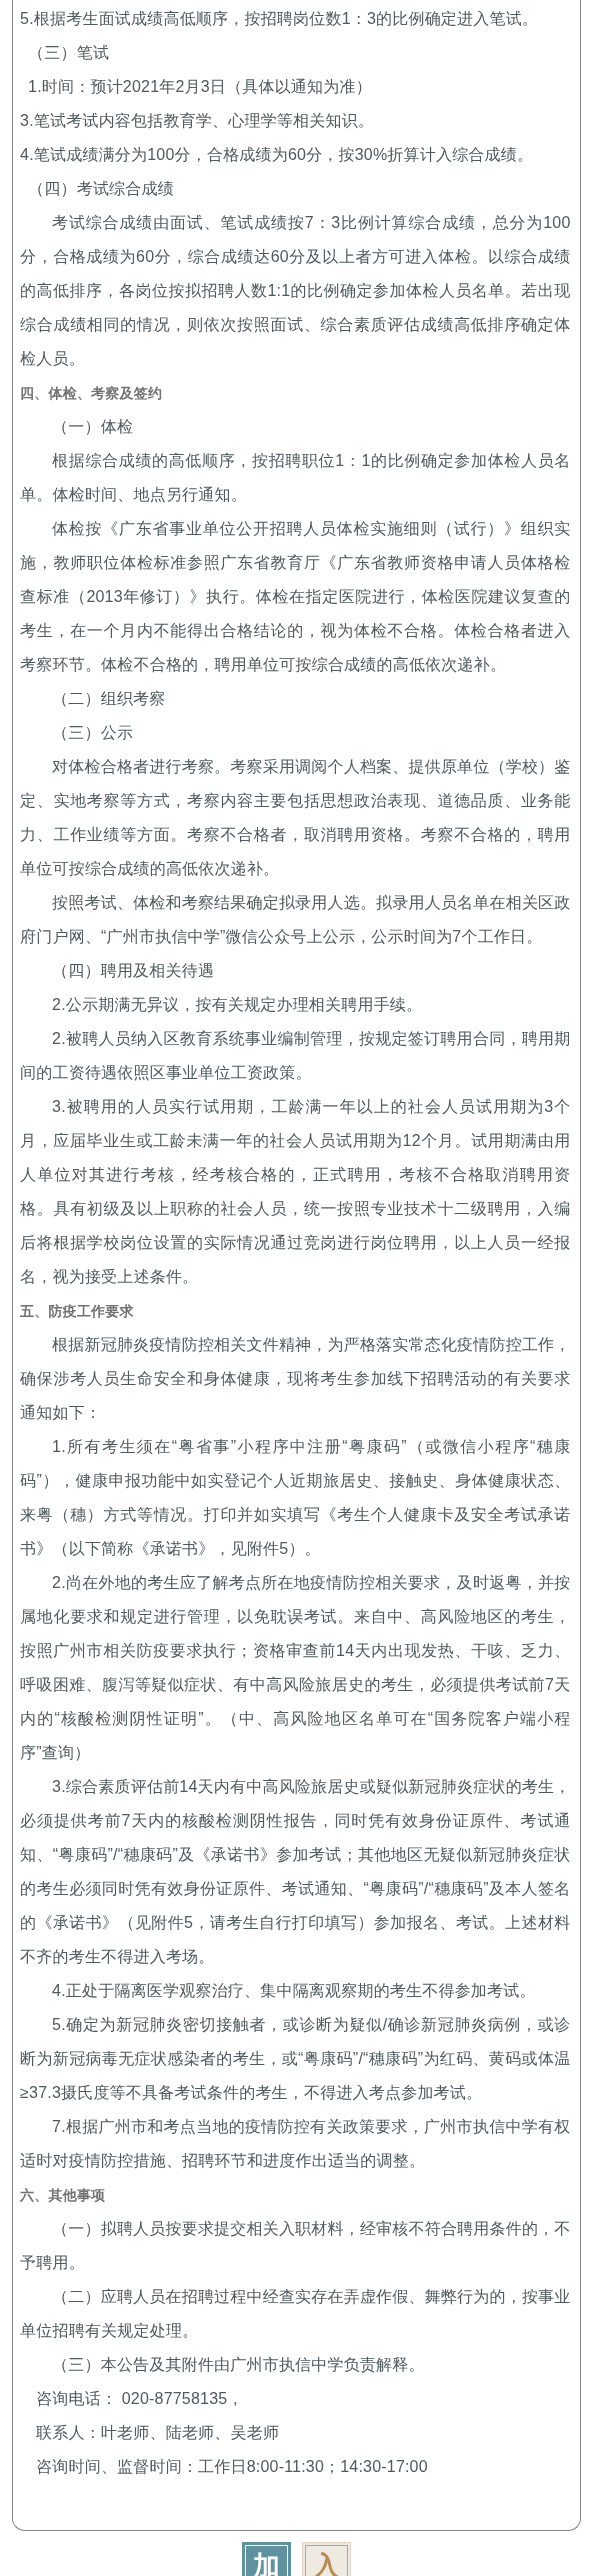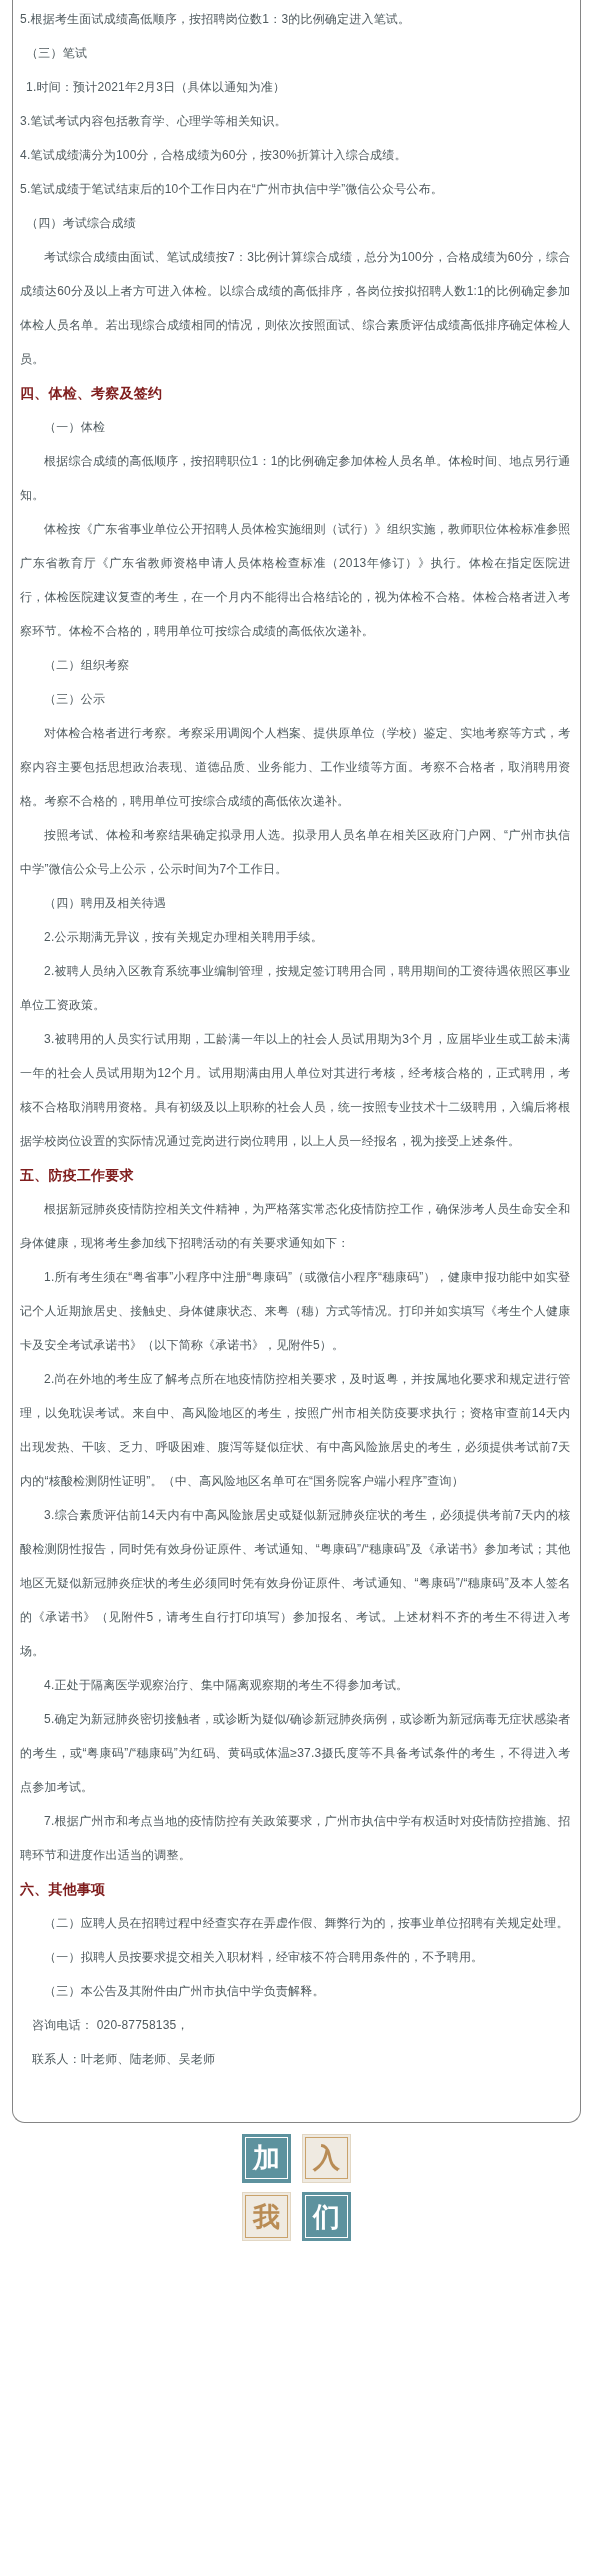--- a/index.html
+++ b/index.html
@@ -9,28 +9,28 @@
   .content-box{
     margin:0 12px;
     border:1.6px solid #858585;
     border-top:none;
     border-radius:0 0 12.7px 12.7px;
     padding:1.6px 9.5px 46px 7.1px;
     color:#4f5a5e;
   }
   .para{
     margin:0;
-    font-size:12px;
+    font-size:16px;
     line-height:34px;
     text-align:justify;
     letter-spacing:0.2px;
   }
   .para.bold{
     font-weight:bold;
-    color:#7f1d1d;
+    color:#737373;
     font-size:14px;
   }
 
   
   .join-tiles{
     margin:11px auto 0 auto;
     width:109px;
     display:grid;
     grid-template-columns:49px 49px;
     gap:9.5px 11px;
@@ -55,21 +55,20 @@
 </head>
 <body>
 
 <div class="content-box">
   <div>
       <p class="para" style="text-indent: 0em;">5.根据考生面试成绩高低顺序，按招聘岗位数1：3的比例确定进入笔试。</p>
       <p class="para" style="text-indent: 0.5em;">（三）笔试</p>
       <p class="para" style="text-indent: 0.5em;">1.时间：预计2021年2月3日（具体以通知为准）</p>
       <p class="para" style="text-indent: 0em;">3.笔试考试内容包括教育学、心理学等相关知识。</p>
       <p class="para" style="text-indent: 0em;">4.笔试成绩满分为100分，合格成绩为60分，按30%折算计入综合成绩。</p>
-      <p class="para" style="text-indent: 0em;">5.笔试成绩于笔试结束后的10个工作日内在“广州市执信中学”微信公众号公布。</p>
       <p class="para" style="text-indent: 0.5em;">（四）考试综合成绩</p>
       <p class="para" style="text-indent: 2em;">考试综合成绩由面试、笔试成绩按7：3比例计算综合成绩，总分为100分，合格成绩为60分，综合成绩达60分及以上者方可进入体检。以综合成绩的高低排序，各岗位按拟招聘人数1:1的比例确定参加体检人员名单。若出现综合成绩相同的情况，则依次按照面试、综合素质评估成绩高低排序确定体检人员。</p>
       <p class="para bold" style="text-indent: 0em;">四、体检、考察及签约</p>
       <p class="para" style="text-indent: 2em;">（一）体检</p>
       <p class="para" style="text-indent: 2em;">根据综合成绩的高低顺序，按招聘职位1：1的比例确定参加体检人员名单。体检时间、地点另行通知。</p>
       <p class="para" style="text-indent: 2em;">体检按《广东省事业单位公开招聘人员体检实施细则（试行）》组织实施，教师职位体检标准参照广东省教育厅《广东省教师资格申请人员体格检查标准（2013年修订）》执行。体检在指定医院进行，体检医院建议复查的考生，在一个月内不能得出合格结论的，视为体检不合格。体检合格者进入考察环节。体检不合格的，聘用单位可按综合成绩的高低依次递补。</p>
       <p class="para" style="text-indent: 2em;">（二）组织考察</p>
       <p class="para" style="text-indent: 2em;">（三）公示</p>
       <p class="para" style="text-indent: 2em;">对体检合格者进行考察。考察采用调阅个人档案、提供原单位（学校）鉴定、实地考察等方式，考察内容主要包括思想政治表现、道德品质、业务能力、工作业绩等方面。考察不合格者，取消聘用资格。考察不合格的，聘用单位可按综合成绩的高低依次递补。</p>
       <p class="para" style="text-indent: 2em;">按照考试、体检和考察结果确定拟录用人选。拟录用人员名单在相关区政府门户网、“广州市执信中学”微信公众号上公示，公示时间为7个工作日。</p>
@@ -79,25 +78,26 @@
       <p class="para" style="text-indent: 2em;">3.被聘用的人员实行试用期，工龄满一年以上的社会人员试用期为3个月，应届毕业生或工龄未满一年的社会人员试用期为12个月。试用期满由用人单位对其进行考核，经考核合格的，正式聘用，考核不合格取消聘用资格。具有初级及以上职称的社会人员，统一按照专业技术十二级聘用，入编后将根据学校岗位设置的实际情况通过竞岗进行岗位聘用，以上人员一经报名，视为接受上述条件。</p>
       <p class="para bold" style="text-indent: 0em;">五、防疫工作要求</p>
       <p class="para" style="text-indent: 2em;">根据新冠肺炎疫情防控相关文件精神，为严格落实常态化疫情防控工作，确保涉考人员生命安全和身体健康，现将考生参加线下招聘活动的有关要求通知如下：</p>
       <p class="para" style="text-indent: 2em;">1.所有考生须在“粤省事”小程序中注册“粤康码”（或微信小程序“穗康码”），健康申报功能中如实登记个人近期旅居史、接触史、身体健康状态、来粤（穗）方式等情况。打印并如实填写《考生个人健康卡及安全考试承诺书》（以下简称《承诺书》，见附件5）。</p>
       <p class="para" style="text-indent: 2em;">2.尚在外地的考生应了解考点所在地疫情防控相关要求，及时返粤，并按属地化要求和规定进行管理，以免耽误考试。来自中、高风险地区的考生，按照广州市相关防疫要求执行；资格审查前14天内出现发热、干咳、乏力、呼吸困难、腹泻等疑似症状、有中高风险旅居史的考生，必须提供考试前7天内的“核酸检测阴性证明”。（中、高风险地区名单可在“国务院客户端小程序”查询）</p>
       <p class="para" style="text-indent: 2em;">3.综合素质评估前14天内有中高风险旅居史或疑似新冠肺炎症状的考生，必须提供考前7天内的核酸检测阴性报告，同时凭有效身份证原件、考试通知、“粤康码”/“穗康码”及《承诺书》参加考试；其他地区无疑似新冠肺炎症状的考生必须同时凭有效身份证原件、考试通知、“粤康码”/“穗康码”及本人签名的《承诺书》（见附件5，请考生自行打印填写）参加报名、考试。上述材料不齐的考生不得进入考场。</p>
       <p class="para" style="text-indent: 2em;">4.正处于隔离医学观察治疗、集中隔离观察期的考生不得参加考试。</p>
       <p class="para" style="text-indent: 2em;">5.确定为新冠肺炎密切接触者，或诊断为疑似/确诊新冠肺炎病例，或诊断为新冠病毒无症状感染者的考生，或“粤康码”/“穗康码”为红码、黄码或体温≥37.3摄氏度等不具备考试条件的考生，不得进入考点参加考试。</p>
       <p class="para" style="text-indent: 2em;">7.根据广州市和考点当地的疫情防控有关政策要求，广州市执信中学有权适时对疫情防控措施、招聘环节和进度作出适当的调整。</p>
       <p class="para bold" style="text-indent: 0em;">六、其他事项</p>
+      <p class="para" style="text-indent: 2em;">（一）拟聘人员按要求提交相关入职材料，经审核不符合聘用条件的，不予聘用。</p>
       <p class="para" style="text-indent: 2em;">（二）应聘人员在招聘过程中经查实存在弄虚作假、舞弊行为的，按事业单位招聘有关规定处理。</p>
-      <p class="para" style="text-indent: 2em;">（一）拟聘人员按要求提交相关入职材料，经审核不符合聘用条件的，不予聘用。</p>
       <p class="para" style="text-indent: 2em;">（三）本公告及其附件由广州市执信中学负责解释。</p>
       <p class="para" style="text-indent: 1em;">咨询电话： 020-87758135，</p>
       <p class="para" style="text-indent: 1em;">联系人：叶老师、陆老师、吴老师</p>
+      <p class="para" style="text-indent: 1em;">咨询时间、监督时间：工作日8:00-11:30；14:30-17:00</p>
     </div>
 </div>
 
 <div class="join-tiles">
   <div class="tile teal">
       <span>加</span>
     </div>
   <div class="tile cream">
       <span>入</span>
     </div>

